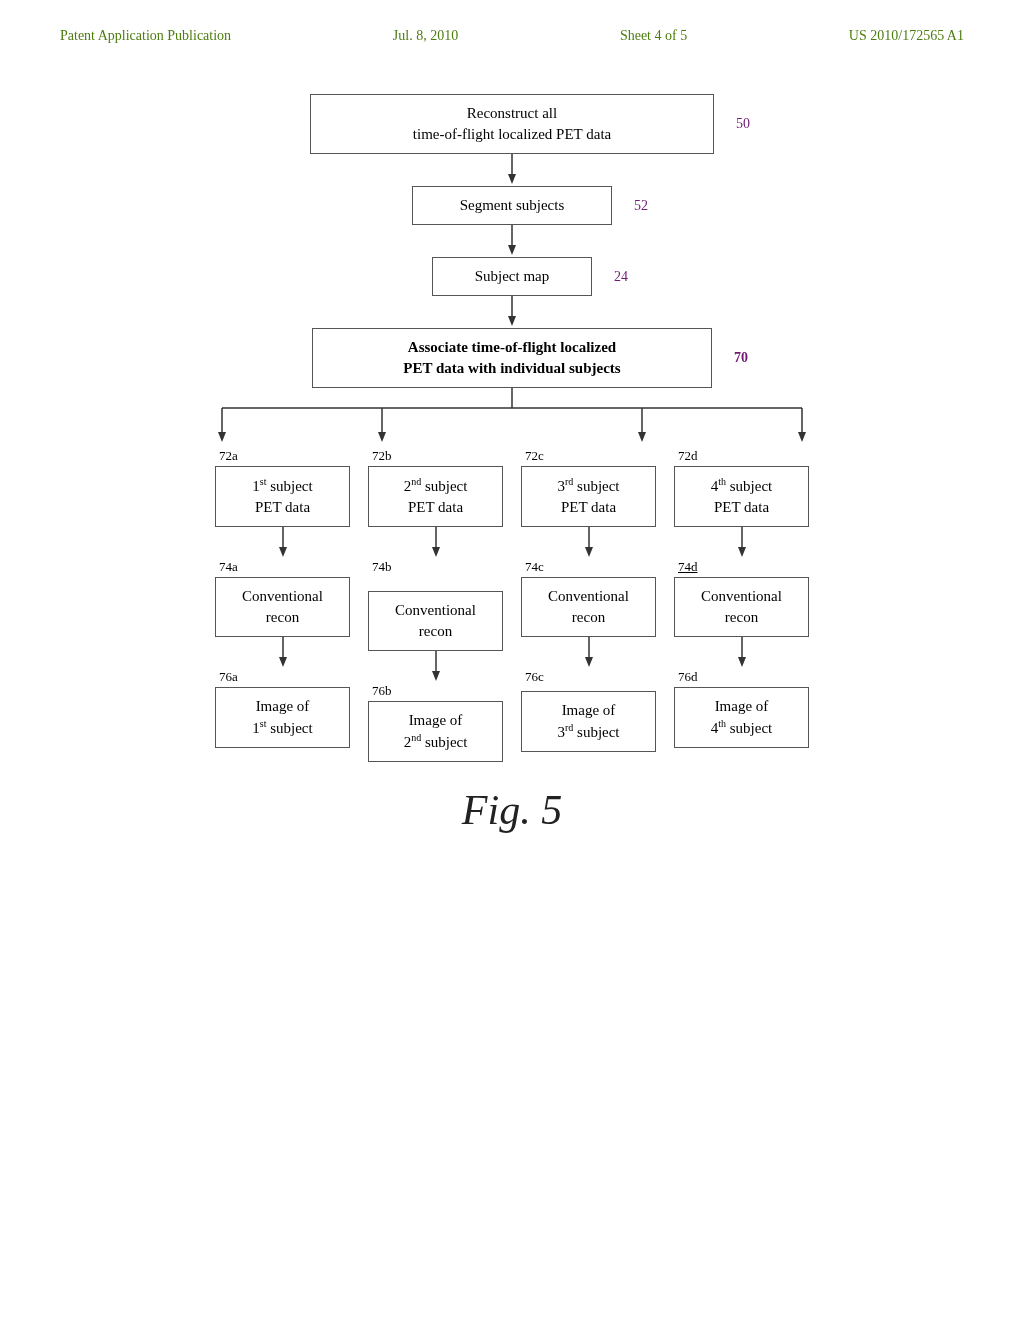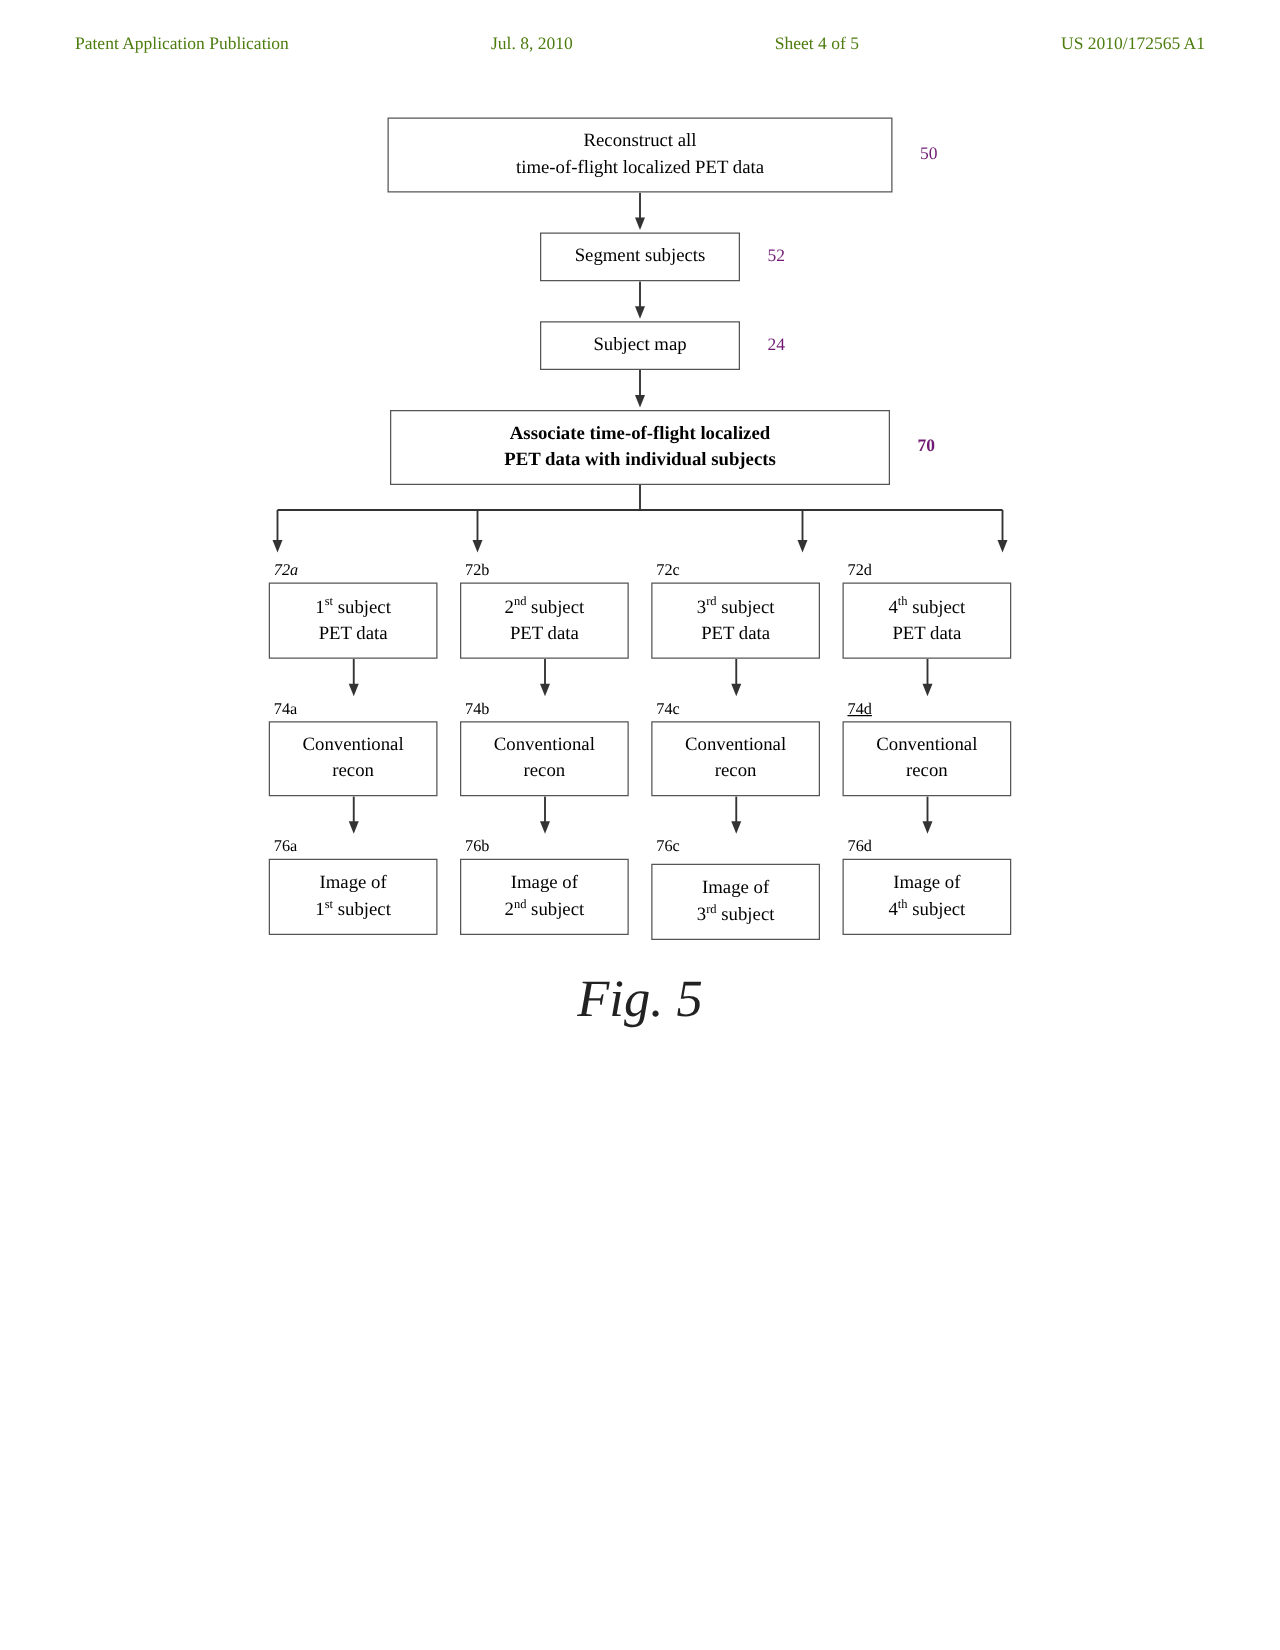--- a/index.html
+++ b/index.html
@@ -39,21 +39,21 @@
       position: relative;
       font-size: 15px;
       line-height: 1.4;
     }
 
     .flow-box.wide {
       width: 404px;
     }
 
     .flow-box.medium {
-      width: 160px;
+      width: 200px;
     }
 
     .flow-box.narrow {
       width: 135px;
     }
 
     
     .box-label {
       position: absolute;
       font-size: 14px;
@@ -171,21 +171,21 @@
       <polygon points="246,44 250,54 254,44" fill="#333"></polygon>
       <polygon points="506,44 510,54 514,44" fill="#333"></polygon>
       <polygon points="666,44 670,54 674,44" fill="#333"></polygon>
     </svg>
   </div>
 
   <div style="display:flex; flex-direction:row; gap:18px; align-items:flex-start;">
 
     <div class="box-col">
 
-      <div style="position:relative; align-self:flex-start; padding-left:4px; font-size:13px; margin-bottom:2px;font-style:italic;">
+      <div style="position:relative; align-self:flex-start; padding-left:4px; font-size:13px; margin-bottom:2px;">
         <span>72a</span>
       </div>
       <div class="flow-box narrow">
         <span>1<sup>st</sup> subject<br>PET data</span>
       </div>
       <div class="arrow-down">
         <svg viewBox="0 0 16 32">
             <line x1="8" y1="0" x2="8" y2="24" stroke="#333" stroke-width="1.5"></line>
             <polygon points="4,20 8,30 12,20" fill="#333"></polygon>
           </svg>
@@ -216,21 +216,21 @@
       </div>
       <div class="flow-box narrow">
         <span>2<sup>nd</sup> subject<br>PET data</span>
       </div>
       <div class="arrow-down">
         <svg viewBox="0 0 16 32">
             <line x1="8" y1="0" x2="8" y2="24" stroke="#333" stroke-width="1.5"></line>
             <polygon points="4,20 8,30 12,20" fill="#333"></polygon>
           </svg>
       </div>
-      <div style="position:relative; align-self:flex-start; padding-left:4px; font-size:13px; margin-bottom:2px;">
+      <div style="position:relative; align-self:flex-start; padding-left:4px; font-size:13px; margin-bottom:16px;">
         <span>74b</span>
       </div>
       <div class="flow-box narrow">
         <span>Conventional<br>recon</span>
       </div>
       <div class="arrow-down">
         <svg viewBox="0 0 16 32">
             <line x1="8" y1="0" x2="8" y2="24" stroke="#333" stroke-width="1.5"></line>
             <polygon points="4,20 8,30 12,20" fill="#333"></polygon>
           </svg>

